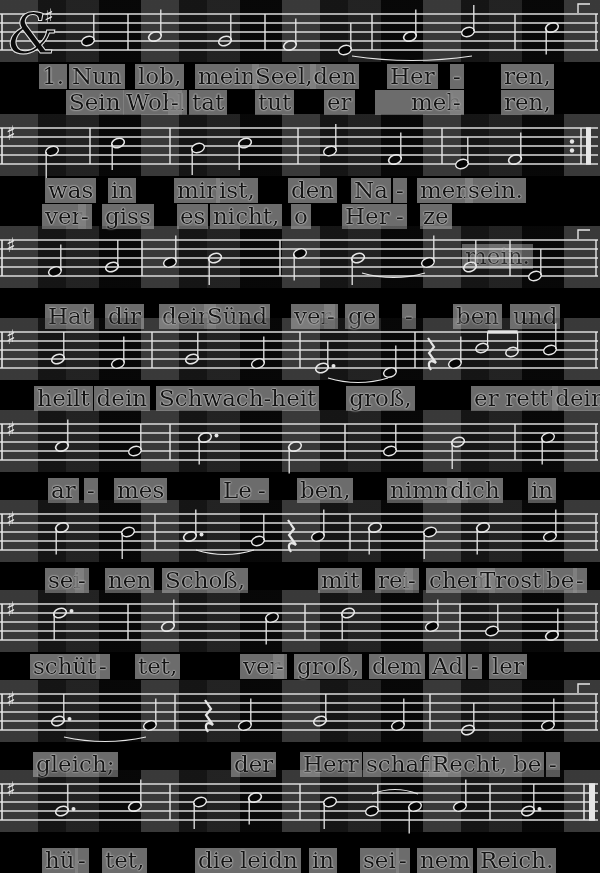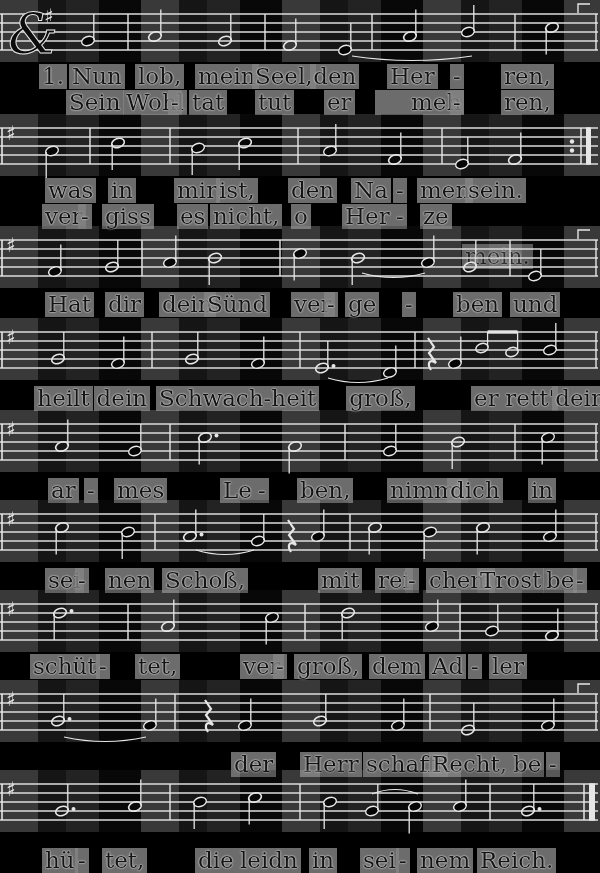--- a/index.html
+++ b/index.html
@@ -221,21 +221,21 @@
           <line x1="475.8" y1="40" x2="475.8" y2="14" stroke="#e6e6e6" stroke-width="1.3"></line>
         </g>
         <g>
           <ellipse cx="535" cy="50" rx="6.5" ry="4.5" transform="rotate(-18 535 50)" fill="#050505" stroke="#e6e6e6" stroke-width="1.4"></ellipse>
           <line x1="540.8" y1="49" x2="540.8" y2="23" stroke="#e6e6e6" stroke-width="1.3"></line>
         </g>
         <path d="M362 47 Q 393.5 56 425 47" stroke="#e6e6e6" stroke-width="1.2" fill="none"></path>
         <line x1="596" y1="14" x2="596" y2="50" stroke="#e6e6e6" stroke-width="1.4"></line>
         <path d="M578 13 V4 H590" stroke="#e6e6e6" stroke-width="1.4" fill="none"></path>
       </svg>
-      <div class="lyricline" style="margin-top: 4px;">
+      <div class="lyricline" style="margin-top: 16px;">
         <span class="syll" style="left: 7.5%;">Hat</span>
         <span class="syll" style="left: 17.5%;">dir</span>
         <span class="syll" style="left: 26.5%;">dein</span>
         <span class="syll" style="left: 34%;">Sünd</span>
         <span class="syll" style="left: 48.5%;">ver</span>
         <span class="syll" style="left: 54%;">-</span>
         <span class="syll" style="left: 57.5%;">ge</span>
         <span class="syll" style="left: 67%;">-</span>
         <span class="syll" style="left: 75.5%;">ben</span>
         <span class="syll" style="left: 85%;">und</span>
@@ -529,20 +529,21 @@
         </g>
         <g>
           <ellipse cx="548" cy="45.5" rx="6.5" ry="4.5" transform="rotate(-18 548 45.5)" fill="#050505" stroke="#e6e6e6" stroke-width="1.4"></ellipse>
           <line x1="553.8" y1="44.5" x2="553.8" y2="18.5" stroke="#e6e6e6" stroke-width="1.3"></line>
         </g>
         <path d="M64 57 Q 105 66 146 57" stroke="#e6e6e6" stroke-width="1.2" fill="none"></path>
         <line x1="596" y1="14" x2="596" y2="50" stroke="#e6e6e6" stroke-width="1.4"></line>
         <path d="M578 13 V4 H590" stroke="#e6e6e6" stroke-width="1.4" fill="none"></path>
       </svg>
       <div class="lyricline" style="margin-top: 10px;">
+        <span class="syll" style="left: 5.5%;">gleich;</span>
         <span class="syll" style="left: 38.5%;">der</span>
         <span class="syll" style="left: 50%;">Herr</span>
         <span class="syll" style="left: 60.5%;">schafft</span>
         <span class="syll" style="left: 71.5%;">Recht,</span>
         <span class="syll" style="left: 85%;">be</span>
         <span class="syll" style="left: 91%;">-</span>
       </div>
     </div>
     <div class="system" style="top: 770px;">
       <svg width="600" height="62" viewBox="0 0 600 62" class="staff">

